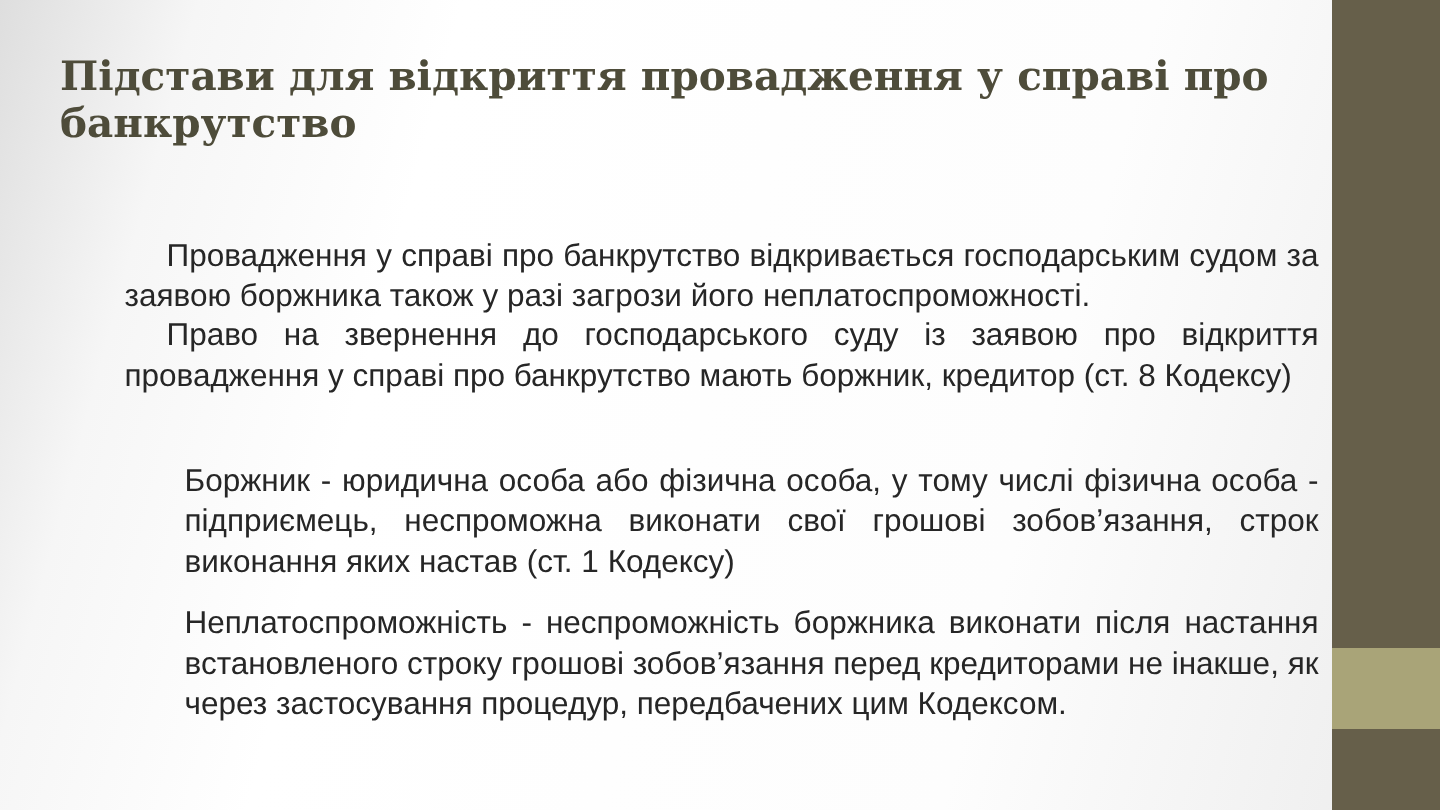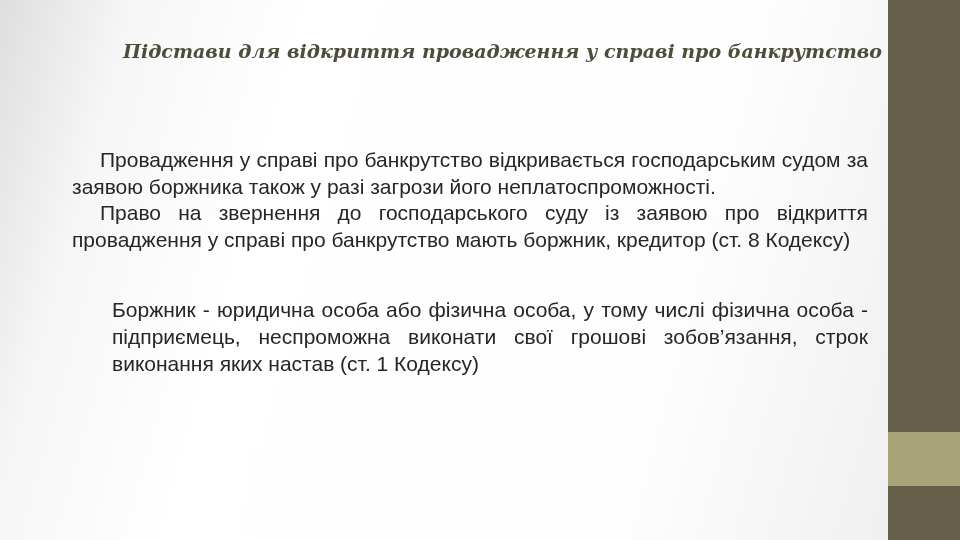--- a/index.html
+++ b/index.html
@@ -29,33 +29,32 @@
   .bar-mid    { height: 54px;  background: var(--color-bar_khaki, #a9a478); }
   .bar-bottom { height: 54px;  background: var(--color-bar_dark, #665f4a); }
 
   
   .title {
     position: absolute;
     top: 36px;
     left: 40px;
     right: 78px;
     margin: 0;
-    text-align: right;
+    text-align: left;
     font-family: "DejaVu Serif", serif;
     font-weight: bold;
-    font-size: 19px;
+    font-size: 27px;
     line-height: 31px;
     color: var(--color-title, #4e4c3a);
-    font-style: italic;
   }
 
   
   .para, .def {
     position: absolute;
-    margin: 0;
+    margin: 11px;
     font-size: 21px;
     line-height: 27px;
     color: var(--color-body, #262626);
     text-align: justify;
   }
   .para {
     left: 72px;
     width: 796px;
     text-indent: 28px;
   }
@@ -83,14 +82,15 @@
   </div>
 
   <h1 class="title">Підстави для відкриття провадження у справі про банкрутство</h1>
 
   <p class="para p1">Провадження у справі про банкрутство відкривається господарським судом за заявою боржника також у разі загрози його неплатоспроможності.</p>
 
   <p class="para p2">Право на звернення до господарського суду із заявою про відкриття провадження у справі про банкрутство мають боржник, кредитор (ст. 8 Кодексу)</p>
 
   <p class="def d1"><span class="term">Боржник</span><span> - юридична особа або фізична особа, у тому числі фізична особа - підприємець, неспроможна виконати свої грошові зобов’язання, строк виконання яких настав (ст. 1 Кодексу)</span></p>
 
+  <p class="def d2"><span class="term">Неплатоспроможність</span><span> - неспроможність боржника виконати після настання встановленого строку грошові зобов’язання перед кредиторами не інакше, як через застосування процедур, передбачених цим Кодексом.</span></p>
 
 </div>
 
 </body></html>

